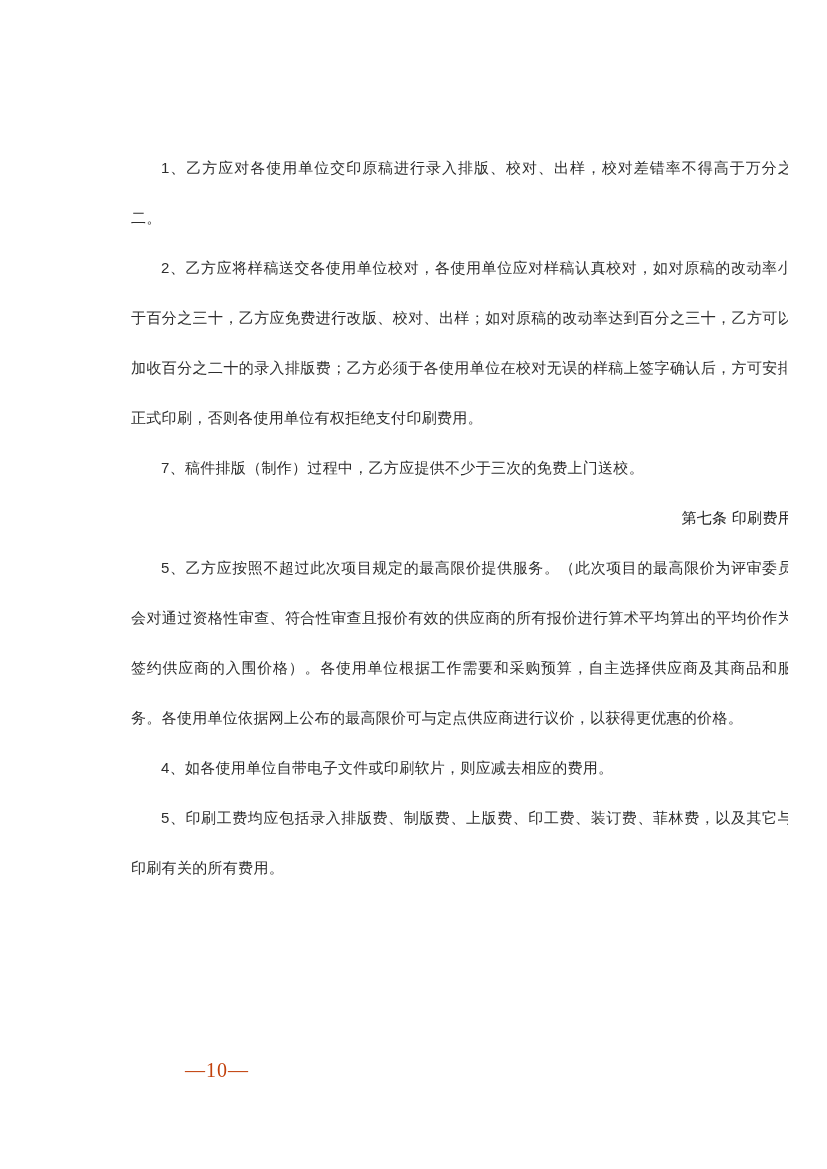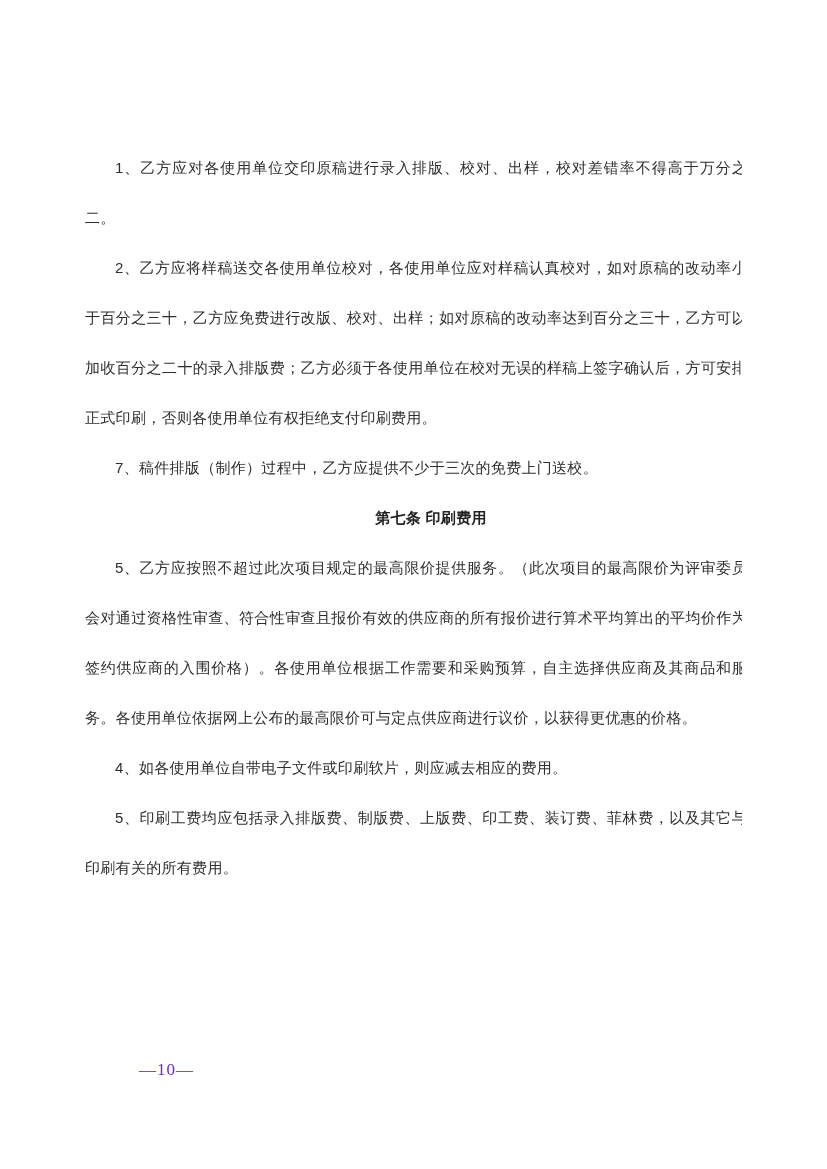--- a/index.html
+++ b/index.html
@@ -8,49 +8,50 @@
     background: #ffffff;
   }
   .page {
     position: relative;
     width: 742px;
     height: 1169px;
     background: #ffffff;
     font-family: "Liberation Sans", "DejaVu Sans", sans-serif;
     color: #2e2e2e;
     overflow: hidden;
+    margin-left: 46px;
   }
   .content {
     position: absolute;
     left: 85px;
     top: 143px;
     width: 662px;
   }
   .para {
     margin: 0;
     font-size: 15px;
     line-height: 50px;
     text-align: justify;
     text-indent: 2em;
     letter-spacing: 0.3px;
     color: #2e2e2e;
   }
   .para.heading {
-    font-weight: bold;
-    text-align: center;
+    font-weight: normal;
+    text-align: right;
     color: #222222;
   }
   .footer-pagenum {
     position: absolute;
     left: 139px;
     top: 1055px;
     font-family: "Liberation Serif", "DejaVu Serif", serif;
-    font-size: 17px;
+    font-size: 20px;
     line-height: 30px;
-    color: #6d28d9;
+    color: #c2410c;
     letter-spacing: 1px;
   }
 </style>
 </head>
 <body>
 
 <div class="page">
   <div class="content">
     <p class="para">1、乙方应对各使用单位交印原稿进行录入排版、校对、出样，校对差错率不得高于万分之二。</p>
     <p class="para">2、乙方应将样稿送交各使用单位校对，各使用单位应对样稿认真校对，如对原稿的改动率小于百分之三十，乙方应免费进行改版、校对、出样；如对原稿的改动率达到百分之三十，乙方可以加收百分之二十的录入排版费；乙方必须于各使用单位在校对无误的样稿上签字确认后，方可安排正式印刷，否则各使用单位有权拒绝支付印刷费用。</p>

